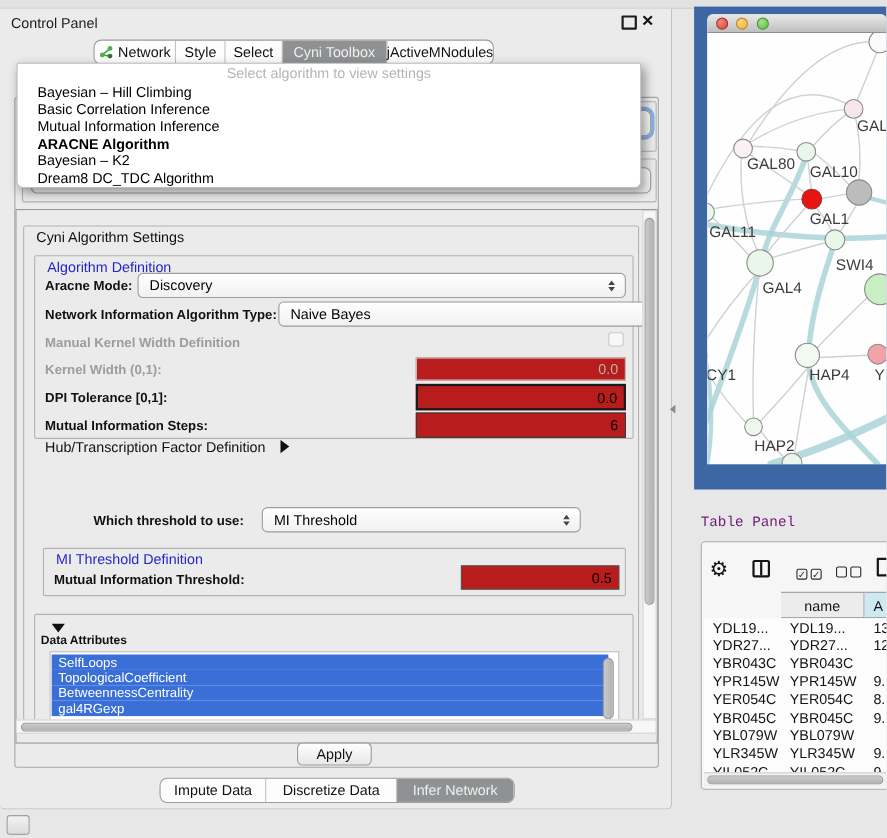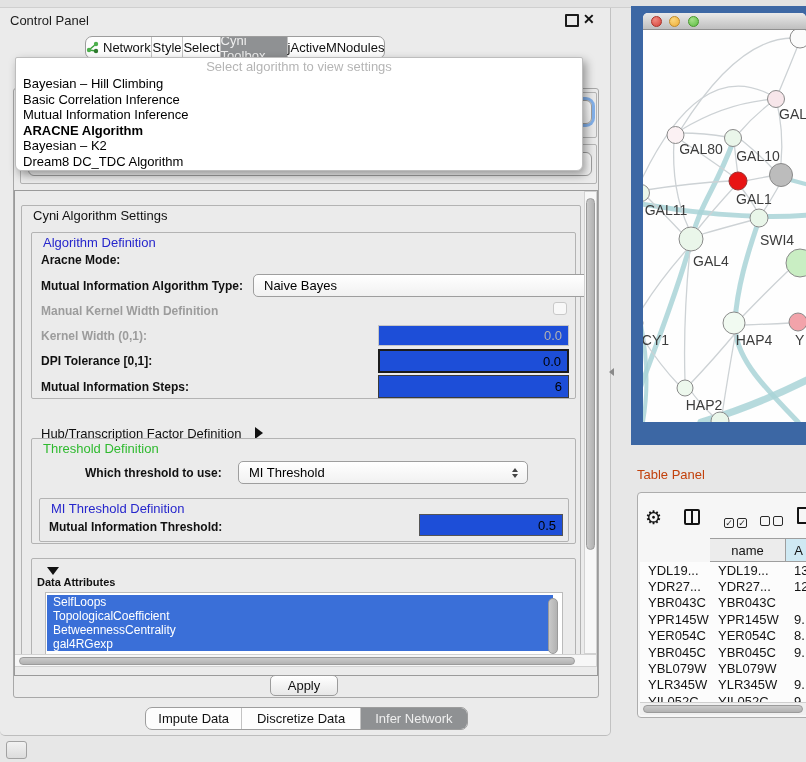--- a/index.html
+++ b/index.html
@@ -9,55 +9,55 @@
   
   .top-strip{left:0;top:0;width:806px;height:7px;background:#e2e2e2;border-bottom:1px solid #cfcfcf;}
   .cpanel{left:0;top:8px;width:610px;height:727px;background:#ebebeb;border-right:1px solid #c2c2c2;border-bottom:1px solid #bdbdbd;border-radius:0 0 5px 5px;}
   .cp-title{left:10px;top:13px;font-size:13px;color:#1c1c1c;}
   .float-ico{left:565px;top:14px;width:10px;height:9px;border:2px solid #1c1c1c;border-radius:1px;}
   .close-ico{left:583px;top:11px;font-size:14px;font-weight:bold;color:#111;}
   .tabbar{position:absolute;display:flex;background:#fdfdfd;border:1px solid #9d9d9d;border-radius:7px;overflow:hidden;box-sizing:border-box;}
   .seg{display:flex;align-items:center;justify-content:center;font-size:13px;color:#111;border-right:1px solid #c3c3c3;box-sizing:border-box;height:100%;}
   .seg:last-child{border-right:none;}
   .seg.sel{background:#8f9193;color:#efefef;}
-  .tabbar-top{left:85px;top:36px;width:300px;height:23px;}
+  .tabbar-top{left:85px;top:36px;width:364px;height:23px;}
   .tabbar-bottom{left:145px;top:707px;width:323px;height:23px;}
   
   .content-outer{left:13px;top:88px;width:586px;height:610px;border:1px solid #a8a8a8;border-radius:3px;background:#ebebeb;box-sizing:border-box;}
   .fsbox{position:absolute;border:1px solid #b3b3b3;border-radius:2px;box-sizing:border-box;}
   .fstitle{position:absolute;top:-8px;left:7px;background:#ebebeb;padding:0 4px;font-size:13px;color:#111;white-space:nowrap;margin-top:10px;}
   .fstitle.blue{color:#2626cc;}
   .fstitle.green{color:#2fba2f;}
   .combo{position:absolute;background:linear-gradient(#ffffff,#f1f1f1);border:1px solid #9e9e9e;border-radius:5px;font-size:13px;color:#000;display:flex;align-items:center;padding-left:10px;box-sizing:border-box;}
   .combo .arrows{position:absolute;right:9px;top:50%;transform:translateY(-50%);}
   .tri-up{width:0;height:0;border-left:3.5px solid transparent;border-right:3.5px solid transparent;border-bottom:4.5px solid #444;margin-bottom:2px;}
   .tri-dn{width:0;height:0;border-left:3.5px solid transparent;border-right:3.5px solid transparent;border-top:4.5px solid #444;}
   .lbl{position:absolute;font-size:12px;font-weight:bold;color:#111;white-space:nowrap;}
   .lbl.dis{color:#9c9c9c;}
-  .lbl.plain{font-weight:normal;font-size:13px;margin-top:27px;}
-  .tfield{position:absolute;background:#1d4ed8;font-size:13px;color:#000;display:flex;align-items:center;justify-content:flex-end;padding-right:6px;box-sizing:border-box;}
+  .lbl.plain{font-weight:normal;font-size:13px;}
+  .tfield{position:absolute;background:#b91c1c;font-size:13px;color:#000;display:flex;align-items:center;justify-content:flex-end;padding-right:6px;box-sizing:border-box;}
   .vtrack{position:absolute;background:#f7f7f7;border:1px solid #d2d2d2;box-sizing:border-box;}
   .vthumb{position:absolute;background:linear-gradient(90deg,#cacaca,#b2b2b2);border:1px solid #9b9b9b;border-radius:6px;box-sizing:border-box;}
   .hthumb{position:absolute;background:linear-gradient(#cacaca,#b2b2b2);border:1px solid #9b9b9b;border-radius:6px;box-sizing:border-box;}
   .attr-list{position:absolute;background:#fff;border:1px solid #bbb;box-sizing:border-box;overflow:hidden;}
   .attr-item{height:14px;line-height:14px;background:#3a6fd8;color:#fff;font-size:12px;padding-left:6px;margin:0 0 0 1px;width:500px;}
   .btn{position:absolute;background:linear-gradient(#ffffff,#e7e7e7);border:1px solid #9c9c9c;border-radius:5px;font-size:13px;color:#111;display:flex;align-items:center;justify-content:center;box-sizing:border-box;}
   
   .popup{left:15px;top:57px;width:566px;height:112px;background:#fff;border:1px solid #bdbdbd;border-radius:2px 2px 6px 6px;box-shadow:3px 4px 10px rgba(0,0,0,.38);z-index:40;}
   .popup-placeholder{height:18px;line-height:18px;text-align:center;color:#b5b5b5;font-size:13px;}
-  .popup-item{height:15.5px;line-height:15.5px;font-size:13px;color:#000;padding-left:7px;white-space:nowrap;}
+  .popup-item{height:15.5px;line-height:15.5px;font-size:13px;color:#000;padding-left:18px;white-space:nowrap;}
   .popup-item.bold{font-weight:bold;}
   
   .net-frame{left:631px;top:6px;width:175px;height:439px;background:#3c67a4;}
   .net-window{left:643px;top:13px;width:163px;height:409px;background:#fefefe;border-radius:5px 5px 0 0;overflow:hidden;}
   .mac-bar{position:absolute;left:0;top:0;width:100%;height:17px;background:linear-gradient(#e9e9e9,#bfbfbf);border-bottom:1px solid #8f8f8f;box-sizing:border-box;}
   .light{position:absolute;top:2.5px;width:11px;height:11px;border-radius:50%;box-sizing:border-box;}
   .net-canvas{position:absolute;left:0;top:17px;width:163px;height:392px;background:#fefefe;overflow:hidden;}
   
-  .tp-title{left:637px;top:467px;font-size:13px;color:#c2410c;}
+  .tp-title{left:637px;top:467px;font-size:13px;color:#701a75;font-family:Liberation Mono, monospace;}
   .tp-box{left:637px;top:492px;width:175px;height:226px;background:#f6f6f6;border:1px solid #adadad;border-radius:4px;box-sizing:border-box;}
   .gear{left:645px;top:506px;font-size:19px;color:#141414;}
   .colico{left:684px;top:509px;width:16px;height:16px;border:2px solid #141414;border-radius:2px;box-sizing:border-box;}
   .colico:before{content:"";position:absolute;left:5px;top:0;width:2px;height:12px;background:#141414;}
   .ckbox{width:10px;height:10px;border:1.5px solid #2a2a2a;border-radius:2px;font-size:9px;line-height:9px;text-align:center;color:#2a2a2a;box-sizing:border-box;display:inline-block;margin-right:3px;}
   .docico{left:797px;top:507px;width:13px;height:17px;border:2px solid #141414;border-radius:1px;box-sizing:border-box;background:#f6f6f6;}
   .tbl-header{position:absolute;display:flex;font-size:13px;color:#141414;}
   .th-cell{border:1px solid #9e9e9e;border-left:none;display:flex;align-items:center;justify-content:center;box-sizing:border-box;height:24px;}
   .th-cell:first-child{border-left:1px solid #9e9e9e;margin-top:27px;}
   .tbl-rows{position:absolute;overflow:hidden;background:#fcfcfc;}
@@ -120,21 +120,28 @@
         <div class="abs" style="left:0;top:0;width:569px;height:700px;">
 
           <div class="fsbox" style="left:6px;top:14px;width:560px;height:680px;">
             <span class="fstitle">Cyni Algorithm Settings</span>
           </div>
 
           <div class="fsbox" style="left:16px;top:41px;width:545px;height:167px;">
             <span class="fstitle blue">Algorithm Definition</span>
           </div>
           <div class="lbl" style="left:26px;top:62px;">Aracne Mode:</div>
-          <div class="lbl" style="left:26px;top:88px;">Mutual Information Algorithm Type:</div>
+          <div class="combo" style="left:110px;top:57px;width:444px;height:23px;">
+            <span>Discovery</span>
+            <span class="arrows">
+                <span class="tri-up" style="display:block;"></span>
+                <span class="tri-dn" style="display:block;"></span>
+              </span>
+          </div>
+          <div class="lbl" style="left:26px;top:88px;">Network Information Algorithm Type:</div>
           <div class="combo" style="left:238px;top:83px;width:349px;height:23px;">
             <span>Naive Bayes</span>
             <span class="arrows">
                 <span class="tri-up" style="display:block;"></span>
                 <span class="tri-dn" style="display:block;"></span>
               </span>
           </div>
           <div class="lbl dis" style="left:26px;top:113px;">Manual Kernel Width Definition</div>
           <div class="chk" style="left:538px;top:111px;"></div>
           <div class="lbl dis" style="left:26px;top:138px;">Kernel Width (0,1):</div>
@@ -142,23 +149,20 @@
           <div class="lbl" style="left:26px;top:163px;">DPI Tolerance [0,1]:</div>
           <div class="tfield" style="left:363px;top:158px;width:191px;height:24px;border:2px solid #1b1b1b;">0.0</div>
           <div class="lbl" style="left:26px;top:189px;">Mutual Information Steps:</div>
           <div class="tfield" style="left:363px;top:184px;width:191px;height:23px;border:1.5px solid #3a3a3a;">6</div>
 
           <div class="lbl plain" style="left:26px;top:208px;">
             <span>Hub/Transcription Factor Definition</span>
             <span class="tri-right" style="margin-left:10px;position:relative;top:1px;"></span>
           </div>
 
-          <div class="fsbox" style="left:16px;top:247px;width:545px;height:106px;">
-            <span class="fstitle green">Threshold Definition</span>
-          </div>
           <div class="lbl" style="left:70px;top:275px;">Which threshold to use:</div>
           <div class="combo" style="left:223px;top:270px;width:290px;height:23px;">
             <span>MI Threshold</span>
             <span class="arrows">
                 <span class="tri-up" style="display:block;"></span>
                 <span class="tri-dn" style="display:block;"></span>
               </span>
           </div>
           <div class="fsbox" style="left:24px;top:307px;width:530px;height:44px;">
             <span class="fstitle blue">MI Threshold Definition</span>

